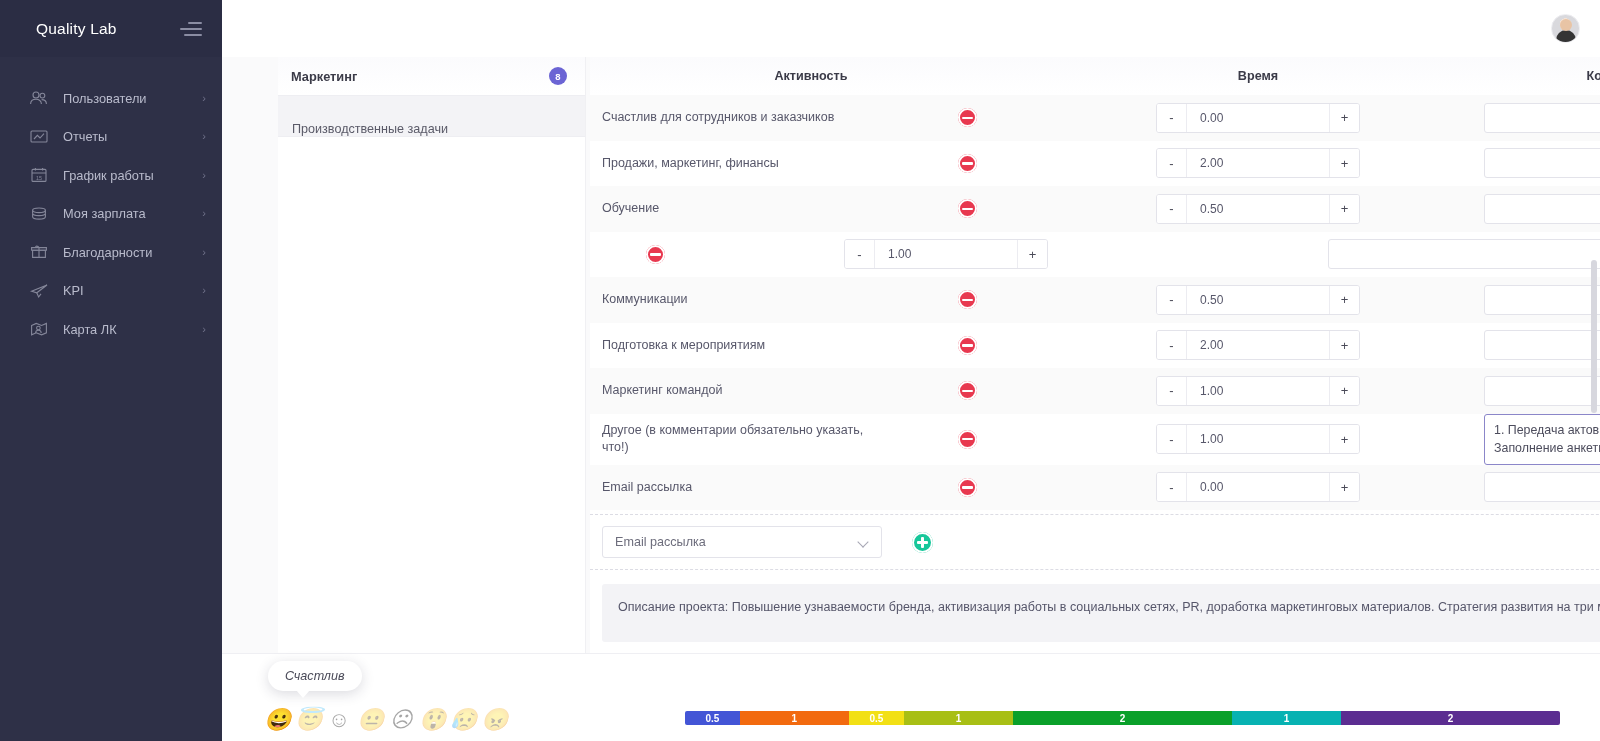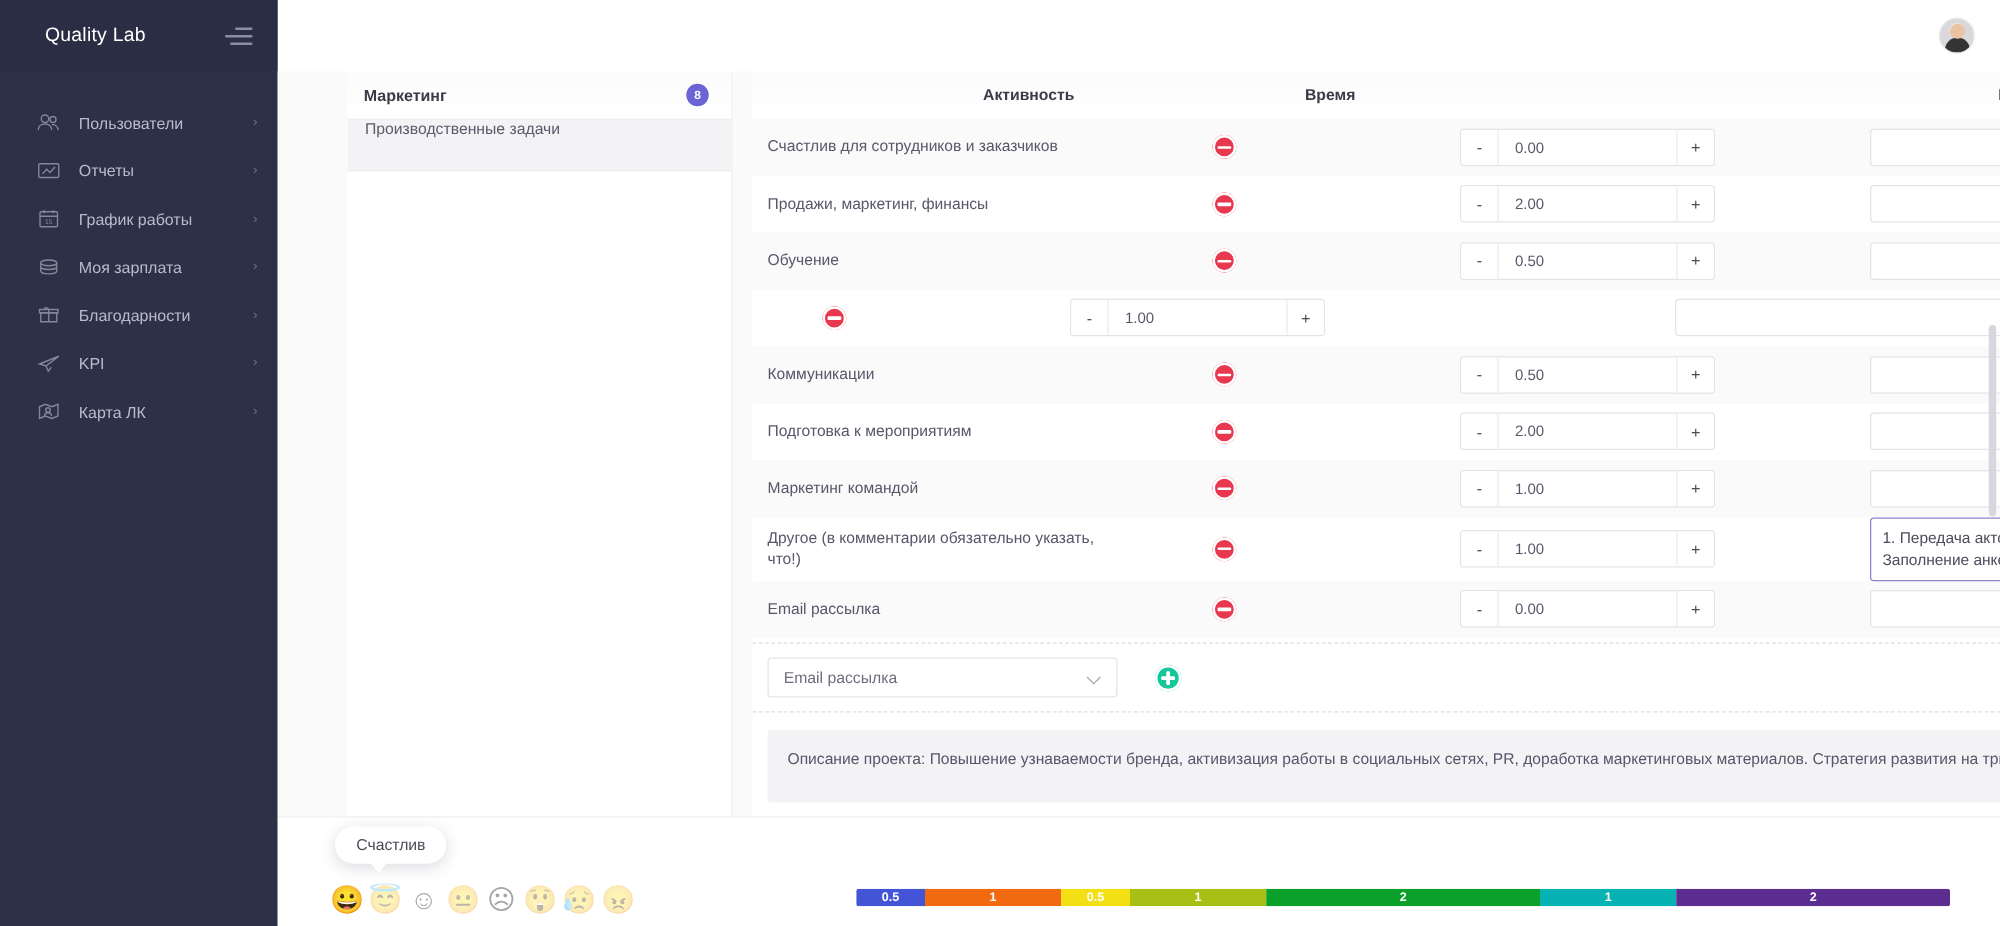--- a/index.html
+++ b/index.html
@@ -91,61 +91,61 @@
   .content {
     flex: 1 1 auto;
     position: relative;
     overflow: hidden;
     background: #fafafb;
   }
 
   
   .panels {
     position: absolute; left: 56px; top: 0px; right: 76px;
-    display: flex; gap: 16px;
+    display: flex; gap: 4px;
   }
   .left-panel {
     width: 308px; flex: 0 0 308px;
     background: #ffffff;
     border-right: 1px solid #f0f0f3;
     min-height: 590px;
   }
   .lp-header {
     height: 38px; display: flex; align-items: center;
     padding: 0 18px 0 13px; justify-content: space-between;
     background: linear-gradient(#fbfbfd,#ffffff);
   }
   .lp-title { font-size: 12.8px; font-weight: bold; color: #3b3b48; }
   .badge {
     width: 18px; height: 18px; border-radius: 50%;
     background: #6b64d4; color: #fff;
     font-size: 9.5px; display:flex; align-items:center; justify-content:center;
     font-weight: 600;
   }
   .lp-item {
-    height: 42px; display: flex; align-items: flex-start;
+    height: 42px; display: flex; align-items: flex-end;
     padding: 0 14px; font-size: 12.6px; color: #5a5a68;
     background: #f3f3f6; cursor: pointer;
     border-top: 1px solid #eeeef2;
     border-bottom: 1px solid #eeeef2;
   }
 
   .right-panel {
     flex: 1 1 auto;
     background: #ffffff;
     min-height: 590px;
     padding-bottom: 16px;
   }
   .rp-header {
     height: 38px; display: flex; align-items: center;
     background: linear-gradient(#fbfbfd,#ffffff);
     font-size: 12.6px; font-weight: bold; color: #3b3b48;
   }
   .col-act { flex: 0 0 442px; text-align: center; }
-  .col-time { flex: 0 0 452px; text-align: left; }
+  .col-time { flex: 0 0 452px; text-align: center; }
   .col-com { flex: 1 1 auto; text-align: center; }
 
   .row {
     display: flex; align-items: center;
     min-height: 45.5px;
   }
   .row.alt { background: #fafafa; }
   .row .c-act {
     flex: 0 0 312px;
     font-size: 12.5px; color: #57576a;
@@ -233,21 +233,21 @@
 
   
   .bottombar {
     position: absolute; left: 0; right: 0; bottom: 0; height: 88px;
     background: #ffffff;
     border-top: 1px solid #efeff3;
     z-index: 4;
   }
   .mood {
     position: absolute; left: 42px; bottom: 8px;
-    display: flex; align-items: flex-end; gap: 5px;
+    display: flex; align-items: flex-end; gap: 5px; font-style: italic;
   }
   .emoji {
     width: 26px; height: 26px; border-radius: 50%;
     cursor: pointer; font-size: 22px; line-height: 26px; text-align: center;
     filter: saturate(1);
   }
   .emoji.dim { opacity: .35; }
   .tooltip {
     position: absolute; left: 4px; bottom: 42px;
     background: #ffffff; border-radius: 17px;

